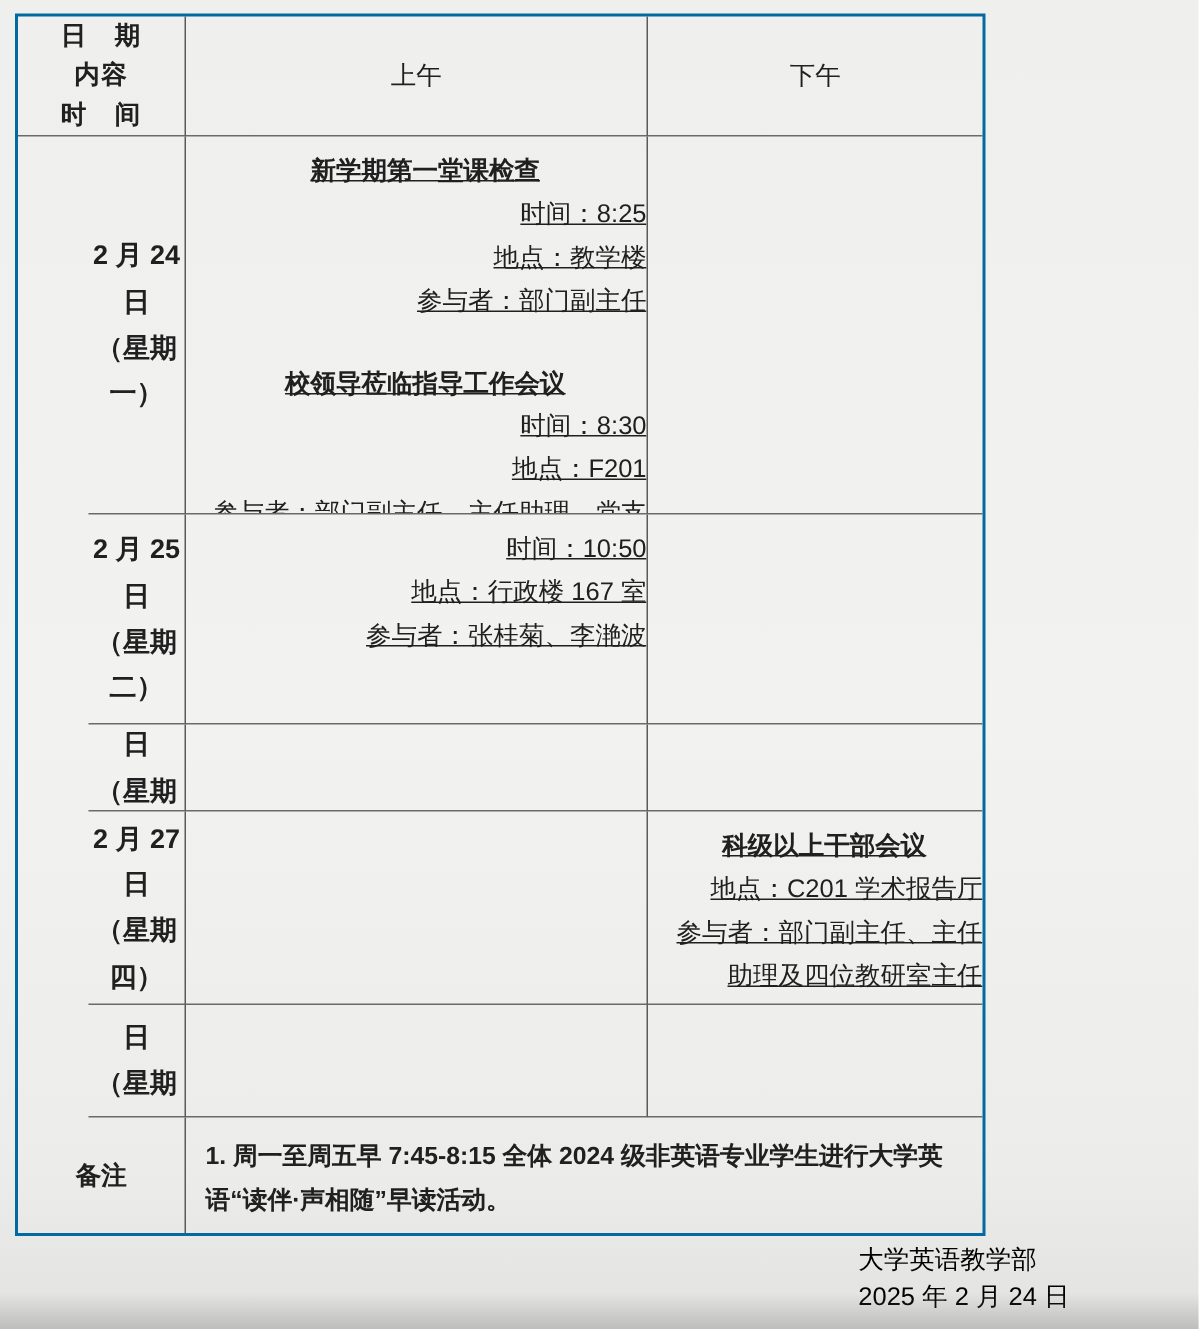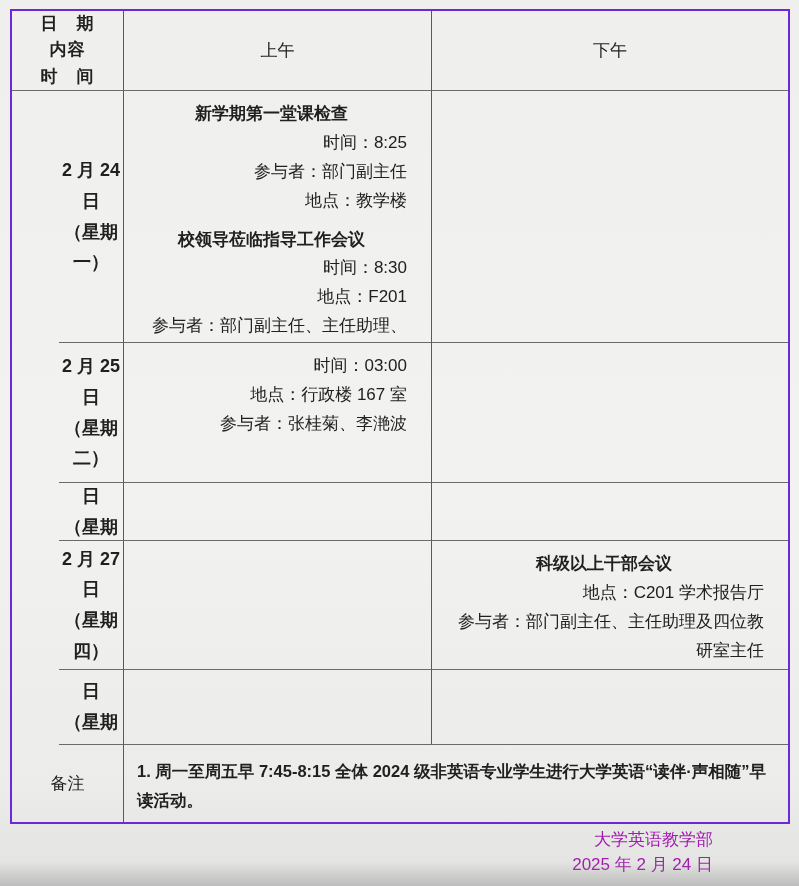--- a/index.html
+++ b/index.html
@@ -11,25 +11,25 @@
     overflow: hidden;
     background: linear-gradient(180deg, #eff0ee 0%, #f2f3f1 55%, #ececea 88%, #e2e2e0 100%);
     font-family: "Liberation Sans", "DejaVu Sans", sans-serif;
     color: #202020;
     -webkit-font-smoothing: antialiased;
   }
 
   .schedule {
     position: absolute;
     left: 10px; top: 9px;
-    width: 780px;
+    width: 647px;
     display: grid;
     grid-template-columns: 112px 308px 1fr;
     grid-template-rows: 80px 252px 140px 58px 129px 75px 77px;
-    border: 2px solid #6d28d9;
+    border: 2px solid #0369a1;
     box-sizing: border-box;
   }
 
   .cell {
     border-right: 1px solid #5a5a5a;
     border-bottom: 1px solid #6a6a6a;
     box-sizing: border-box;
     overflow: hidden;
   }
   .cell.last-col { border-right: none; }
@@ -41,36 +41,36 @@
     align-items: center;
     justify-content: center;
     text-align: center;
   }
 
   .corner-line { font-weight: 700; font-size: 17px; line-height: 1.55; letter-spacing: 1px; }
   .col-head { font-weight: 400; font-size: 17px; }
 
   .date-cell { font-weight: 700; font-size: 18px; line-height: 1.7; margin-left: 47px; }
 
-  .body-cell { padding: 9px 24px 8px 12px; font-size: 17px; line-height: 1.7; }
-  .event + .event { margin-top: 10px; }
+  .body-cell { padding: 9px 0 8px 12px; font-size: 17px; line-height: 1.7; text-decoration: underline; }
+  .event + .event { margin-top: 26px; }
   .event-title { text-align: center; font-weight: 700; }
   .event-line { text-align: right; font-weight: 400; }
 
-  .notes-label { font-weight: 400; font-size: 17px; }
+  .notes-label { font-weight: 700; font-size: 17px; }
   .notes-cell { padding: 12px 10px 8px 13px; font-size: 16.5px; line-height: 1.78; font-weight: 700; }
 
   .footer {
     position: absolute;
     top: 828px;
     right: 86px;
-    text-align: right;
+    text-align: left;
     font-size: 17px;
     line-height: 1.45;
-    color: #a21caf;
+    color: #000000;
   }
 
   .bottom-shade {
     position: absolute;
     left: 0; right: 0; bottom: 0;
     height: 24px;
     background: linear-gradient(180deg, rgba(140,140,140,0) 0%, rgba(130,130,132,0.38) 100%);
     pointer-events: none;
   }
 </style>
@@ -88,39 +88,39 @@
   <div class="cell c-center col-head last-col">下午</div>
 
   <div class="cell c-center date-cell">
     <div>2 月 24 日</div>
     <div>（星期一）</div>
   </div>
   <div class="cell body-cell">
     <div class="event">
       <div class="event-title">新学期第一堂课检查</div>
       <div class="event-line">时间：8:25</div>
+      <div class="event-line">地点：教学楼</div>
       <div class="event-line">参与者：部门副主任</div>
-      <div class="event-line">地点：教学楼</div>
     </div>
     <div class="event">
       <div class="event-title">校领导莅临指导工作会议</div>
       <div class="event-line">时间：8:30</div>
       <div class="event-line">地点：F201</div>
       <div class="event-line">参与者：部门副主任、主任助理、党支部副书记及秘书</div>
     </div>
   </div>
   <div class="cell last-col"></div>
 
   <div class="cell c-center date-cell">
     <div>2 月 25 日</div>
     <div>（星期二）</div>
   </div>
   <div class="cell body-cell">
     <div class="event">
-      <div class="event-line">时间：03:00</div>
+      <div class="event-line">时间：10:50</div>
       <div class="event-line">地点：行政楼 167 室</div>
       <div class="event-line">参与者：张桂菊、李滟波</div>
     </div>
   </div>
   <div class="cell last-col"></div>
 
   <div class="cell c-center date-cell">
     <div>2 月 26 日</div>
     <div>（星期三）</div>
   </div>

